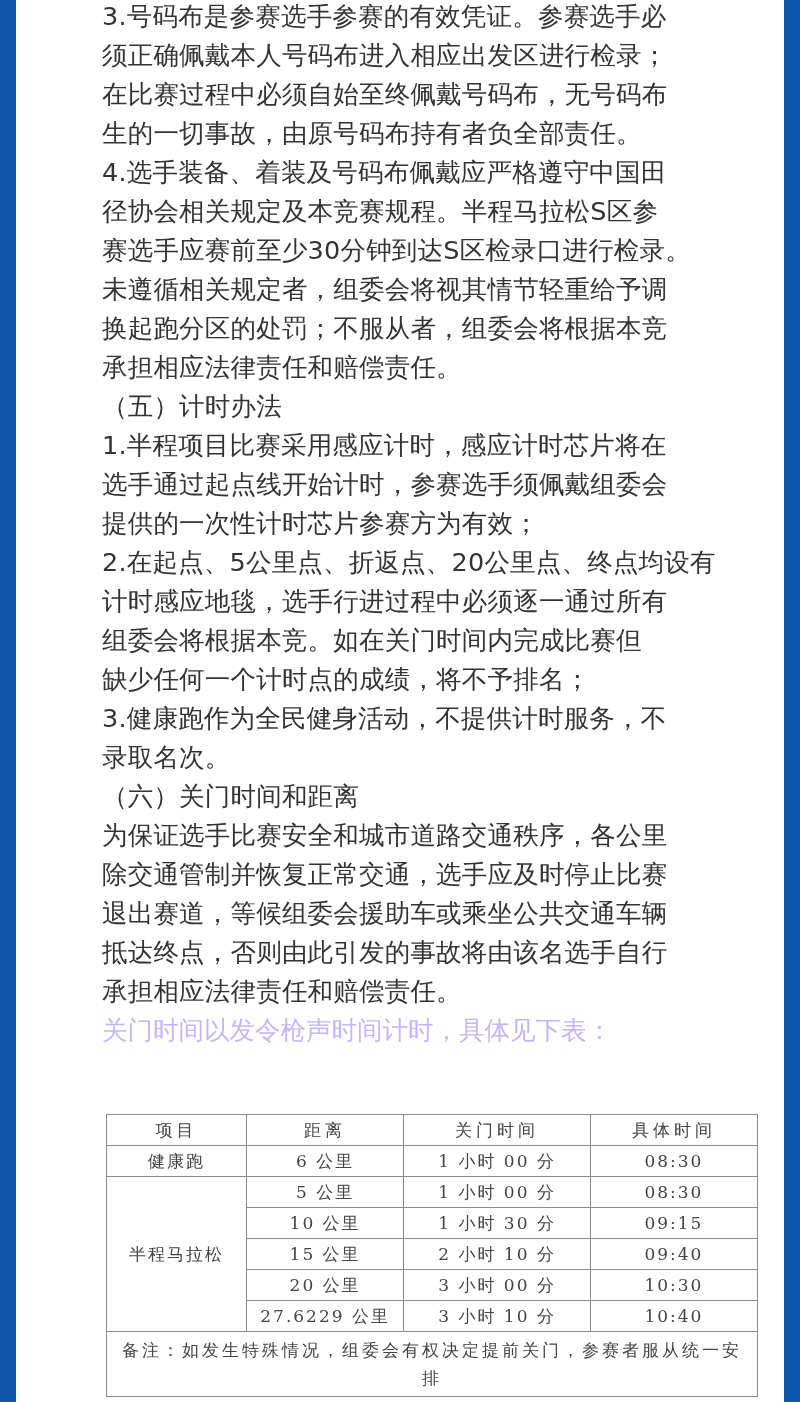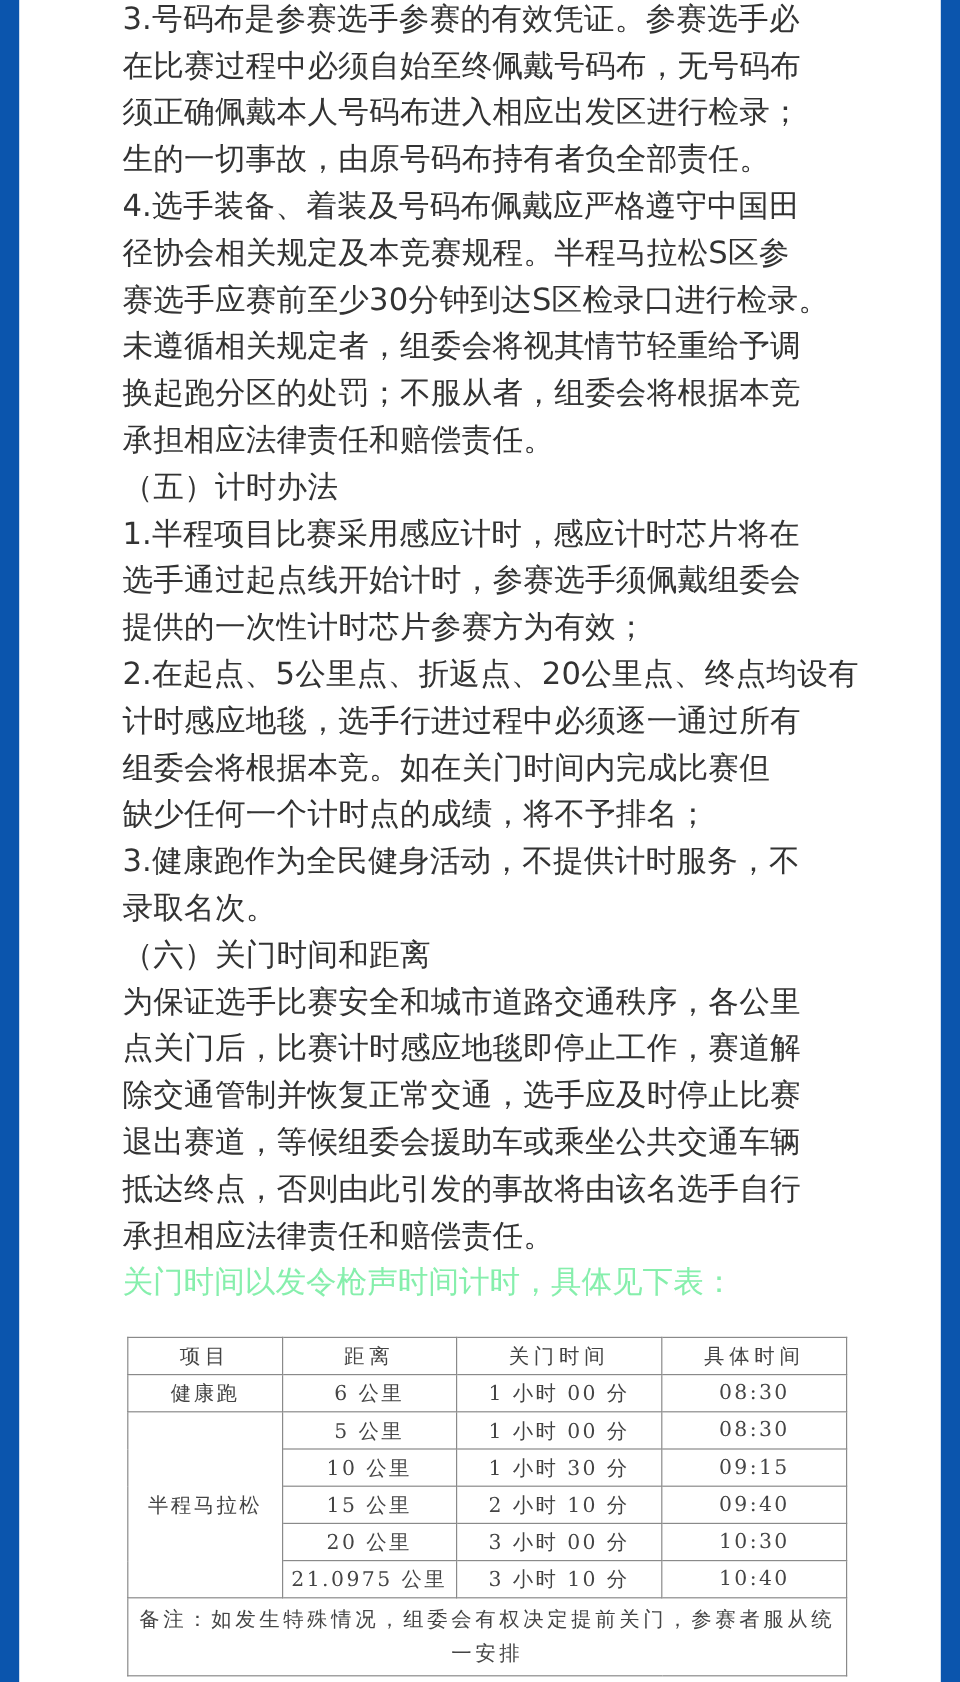--- a/index.html
+++ b/index.html
@@ -18,28 +18,28 @@
   .para {
     margin: 0;
     font-size: 25.5px;
     line-height: 39px;
     color: #333333;
     letter-spacing: 0.2px;
     white-space: nowrap;
   }
   .para .ln { display: block; height: 39px; }
   .blue-note {
-    color: #86efac;
+    color: #c4b5fd;
     font-size: 25.5px;
     line-height: 38px;
     margin: 0; white-space: nowrap;
   }
   table.closing {
     position: absolute; left: 106px; top: 1114px;
-    width: 600px;
+    width: 652px;
     border-collapse: collapse;
     font-family: "DejaVu Serif", "Liberation Serif", serif;
     color: #444;
     font-size: 17px;
   }
   table.closing td, table.closing th {
     border: 1px solid #8a8a8a;
     text-align: center;
     font-weight: normal;
     height: 30px; padding: 0;
@@ -53,22 +53,22 @@
 </style>
 </head>
 <body>
 
 <div class="page"></div>
 
 <div class="content">
 
   <p class="para">
     <span class="ln">3.号码布是参赛选手参赛的有效凭证。参赛选手必</span>
+    <span class="ln">须正确佩戴本人号码布进入相应出发区进行检录；</span>
     <span class="ln">在比赛过程中必须自始至终佩戴号码布，无号码布</span>
-    <span class="ln">须正确佩戴本人号码布进入相应出发区进行检录；</span>
     <span class="ln">生的一切事故，由原号码布持有者负全部责任。</span>
   </p>
 
   <p class="para">
     <span class="ln">4.选手装备、着装及号码布佩戴应严格遵守中国田</span>
     <span class="ln">径协会相关规定及本竞赛规程。半程马拉松S区参</span>
     <span class="ln">赛选手应赛前至少30分钟到达S区检录口进行检录。</span>
     <span class="ln">未遵循相关规定者，组委会将视其情节轻重给予调</span>
     <span class="ln">换起跑分区的处罚；不服从者，组委会将根据本竞</span>
     <span class="ln">承担相应法律责任和赔偿责任。</span>
@@ -91,21 +91,20 @@
   <p class="para">
     <span class="ln">3.健康跑作为全民健身活动，不提供计时服务，不</span>
     <span class="ln">录取名次。</span>
   </p>
 
   <p class="para">
     <span class="ln">（六）关门时间和距离</span>
   </p>
   <p class="para">
     <span class="ln">为保证选手比赛安全和城市道路交通秩序，各公里</span>
-    <span class="ln">点关门后，比赛计时感应地毯即停止工作，赛道解</span>
     <span class="ln">除交通管制并恢复正常交通，选手应及时停止比赛</span>
     <span class="ln">退出赛道，等候组委会援助车或乘坐公共交通车辆</span>
     <span class="ln">抵达终点，否则由此引发的事故将由该名选手自行</span>
     <span class="ln">承担相应法律责任和赔偿责任。</span>
   </p>
   <p class="blue-note">关门时间以发令枪声时间计时，具体见下表：</p>
 </div>
 
 <table class="closing">
   <colgroup>
@@ -142,21 +141,21 @@
     <td>15 公里</td>
     <td>2 小时 10 分</td>
     <td>09:40</td>
   </tr>
   <tr>
     <td>20 公里</td>
     <td>3 小时 00 分</td>
     <td>10:30</td>
   </tr>
   <tr>
-    <td>21.0975 公里</td>
+    <td>27.6229 公里</td>
     <td>3 小时 10 分</td>
     <td>10:40</td>
   </tr>
   <tr>
     <td colspan="4" class="note">备注：如发生特殊情况，组委会有权决定提前关门，参赛者服从统一安排</td>
   </tr>
 </tbody>
   </table>
 
 </body></html>

